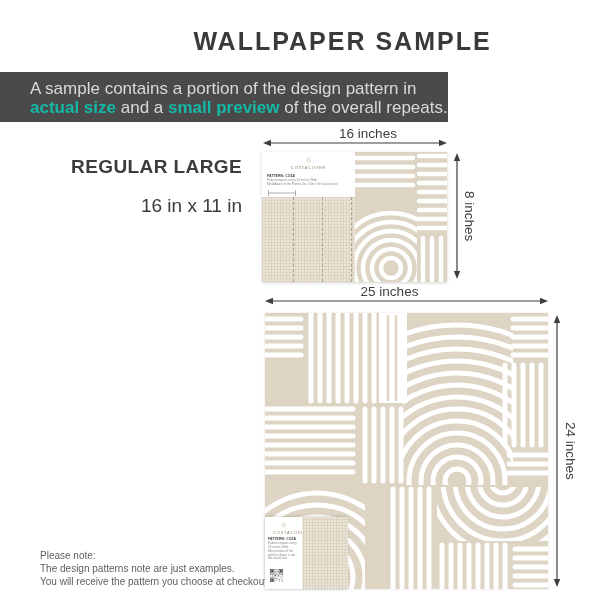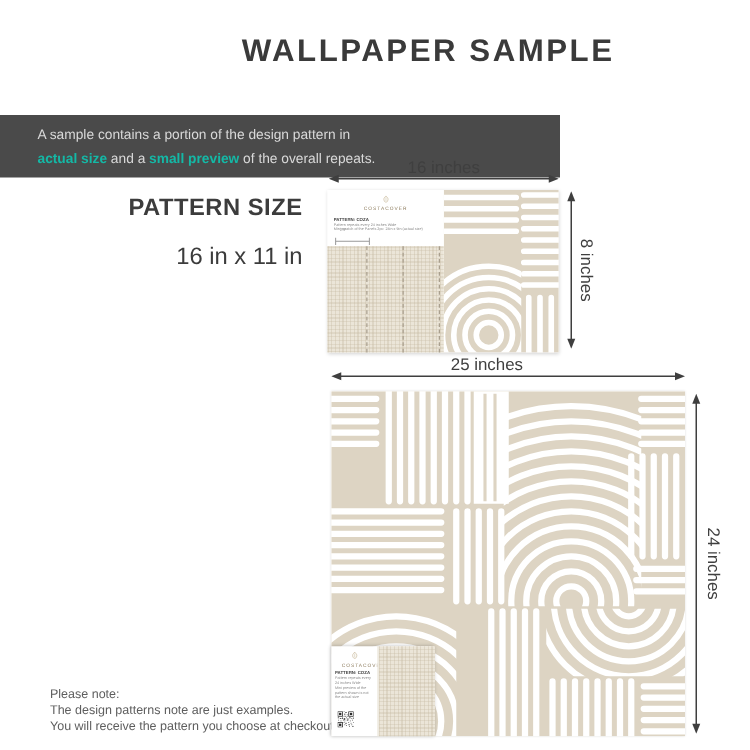--- a/index.html
+++ b/index.html
@@ -7,22 +7,22 @@
           font-family:"Liberation Sans",sans-serif;text-decoration:underline;}
 
   .abs{position:absolute;}
 
   
   #page-title{left:85px;top:27px;width:515px;text-align:center;
     font-size:25px;font-weight:600;letter-spacing:2px;color:#3a3a3a;}
 
   
   #banner{left:0;top:72px;width:448px;height:50px;background:#4a4a4a;
-    box-sizing:border-box;padding:7px 0 0 30px;font-size:11px;line-height:19px;
-    color:#d9d9d9;font-weight:400;margin-top:20px;}
+    box-sizing:border-box;padding:7px 0 0 30px;font-size:17px;line-height:19px;
+    color:#d9d9d9;font-weight:400;}
   #banner .b{color:#14b8a6;font-weight:700;}
 
   
   .size-label{left:0;width:242px;text-align:right;color:#3c3c3c;}
   .size-label .l1{font-size:19px;font-weight:700;letter-spacing:.4px;}
   .size-label .l2{font-size:19px;font-weight:400;margin-top:17px;}
   #regular-label{top:156px;}
   #large-label{top:309px;}
 
   
@@ -68,25 +68,25 @@
 <div id="canvas">
 
   <div class="abs" id="page-title">WALLPAPER SAMPLE</div>
 
   <div class="abs" id="banner">
     <div>A sample contains a portion of the design pattern in</div>
     <div><span class="b">actual size</span><span> and a </span><span class="b">small preview</span><span> of the overall repeats.</span></div>
   </div>
 
   <div class="abs size-label" id="regular-label">
-    <div class="l1">PATTERN SIZE</div>
+    <div class="l1">REGULAR LARGE</div>
     <div class="l2">16 in x 11 in</div>
   </div>
 
-  <div class="abs dim-label-h" style="left:263px;top:126px;width:184px;">16 inches</div>
+  <div class="abs dim-label-h" style="left:276px;top:126px;width:184px;">16 inches</div>
   <svg class="abs" style="left:263px;top:138px;" width="184" height="10">
     <line x1="6" y1="5" x2="178" y2="5" stroke="#3f3f3f" stroke-width="1.2"></line>
     <path d="M0 5 L8 1.8 L8 8.2 Z" fill="#3f3f3f"></path>
     <path d="M184 5 L176 1.8 L176 8.2 Z" fill="#3f3f3f"></path>
   </svg>
 
   <div class="abs" id="regular-card">
     <div class="abs" id="reg-header">
       <div class="abs logo-wrap">
         <svg width="12" height="10" viewBox="0 0 12 10" style="display:inline-block">

